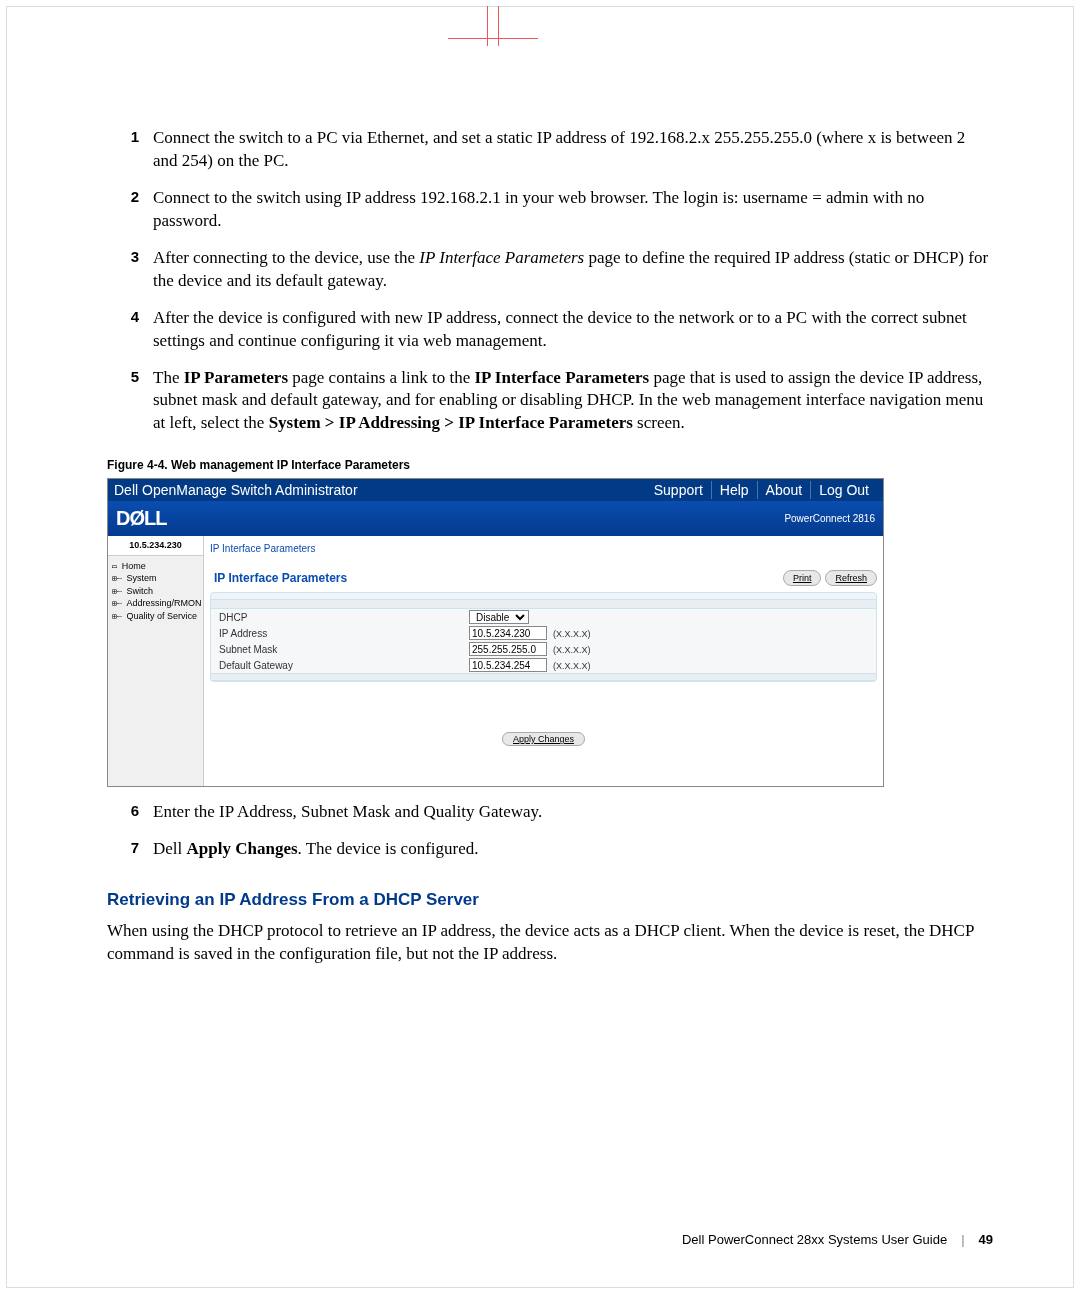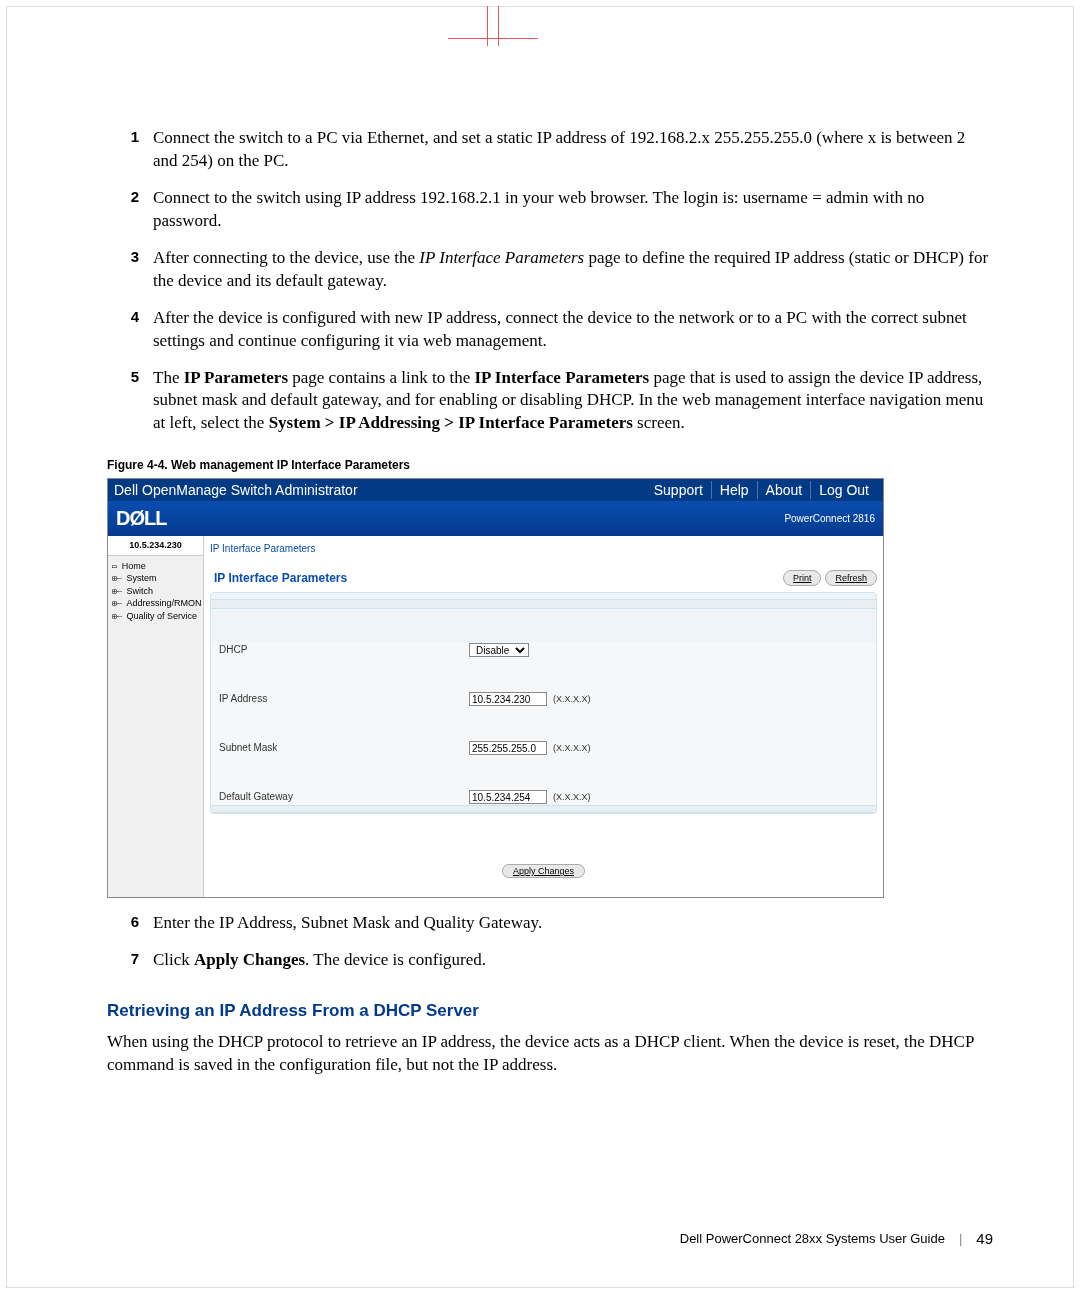--- a/index.html
+++ b/index.html
@@ -174,24 +174,23 @@
   .form-band {
     background: #e8eef2;
     border-top:1px solid #cfe3ef;
     border-bottom:1px solid #cfe3ef;
   }
   .form-rows {
     background: #f5f7f8;
   }
   .form-row {
     display: flex;
-    align-items: center;
+    align-items: flex-end;
     font-size: 10px;
     padding: 1px 8px;
-    margin-top: 33px;
   }
   .form-row .lbl { width: 250px; color:#333; }
   .form-row select, .form-row input[type=text] {
     font-size: 10px;
     padding: 0 2px;
     font-family: Arial;
     height: 14px;
     box-sizing: border-box;
     border: 1px solid #888;
     background:#fff;
@@ -221,21 +220,21 @@
     position: absolute;
     bottom: 40px;
     right: 80px;
     font-family: Arial, Helvetica, sans-serif;
     font-size: 13px;
     display: flex;
     align-items: center;
     gap: 14px;
   }
   .footer .sep { color:#888; }
-  .footer .pg { font-weight: normal; font-size: 15px; }
+  .footer .pg { font-weight: bold; font-size: 13px; }
 </style>
 </head>
 <body>
 <div class="page-frame">
   <div class="crop-top"></div>
 
   <div class="content">
 
     <ol class="steps">
       <li>
@@ -347,21 +346,21 @@
     </div>
 
     <ol class="steps">
       <li>
         <span class="num">6</span>
         <span class="txt">Enter the IP Address, Subnet Mask and Quality Gateway.</span>
       </li>
       <li>
         <span class="num">7</span>
         <span class="txt">
-          <span>Click </span>
+          <span>Dell </span>
           <span class="b">Apply Changes</span><span>. The device is configured.</span>
         </span>
       </li>
     </ol>
 
     <h3 class="subhead">Retrieving an IP Address From a DHCP Server</h3>
     <p class="body">When using the DHCP protocol to retrieve an IP address, the device acts as a DHCP client. When the device is reset, the DHCP command is saved in the configuration file, but not the IP address.</p>
 
   </div>
 

